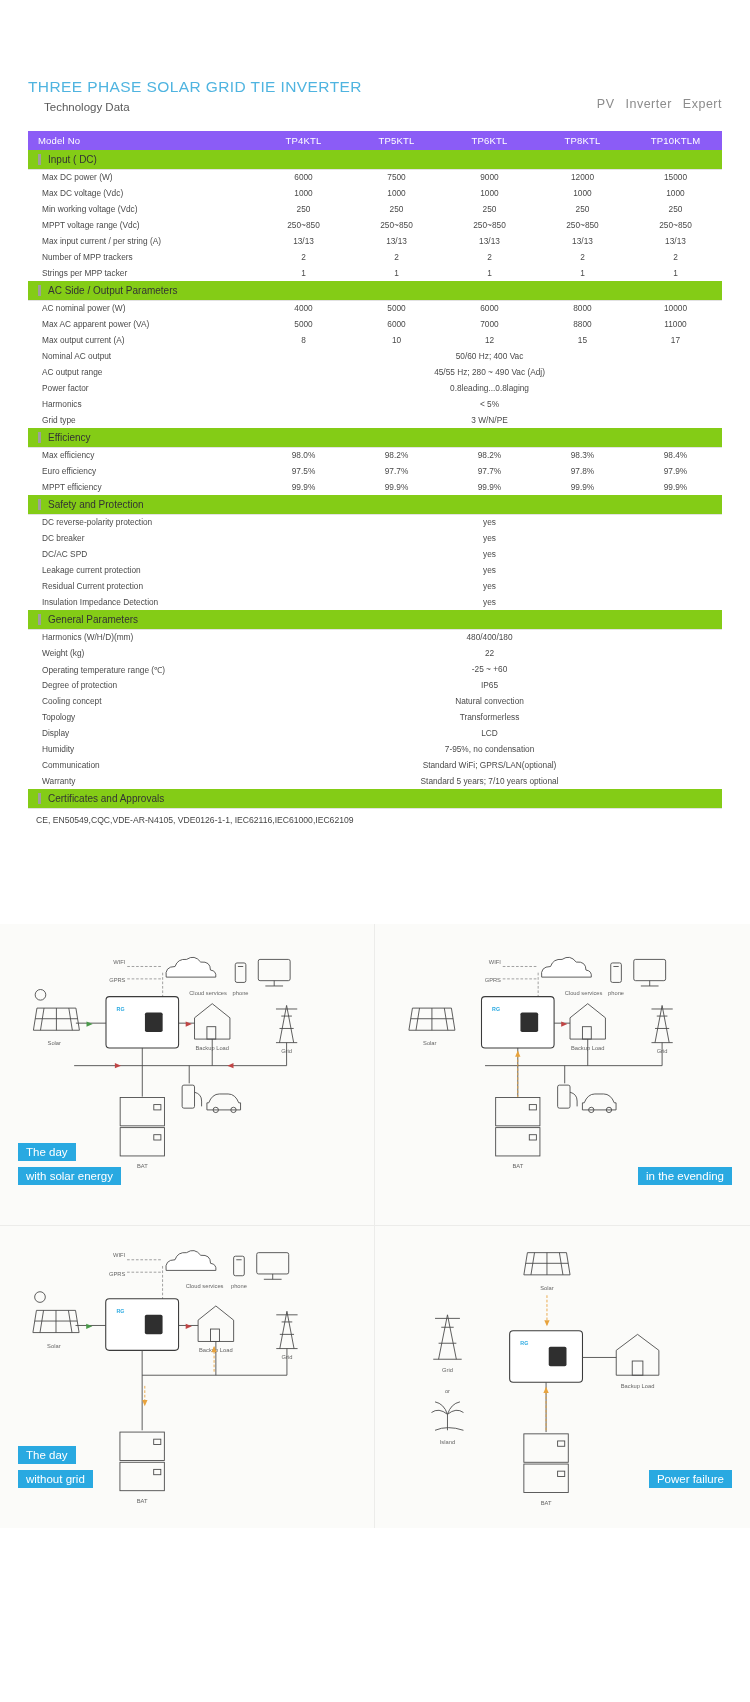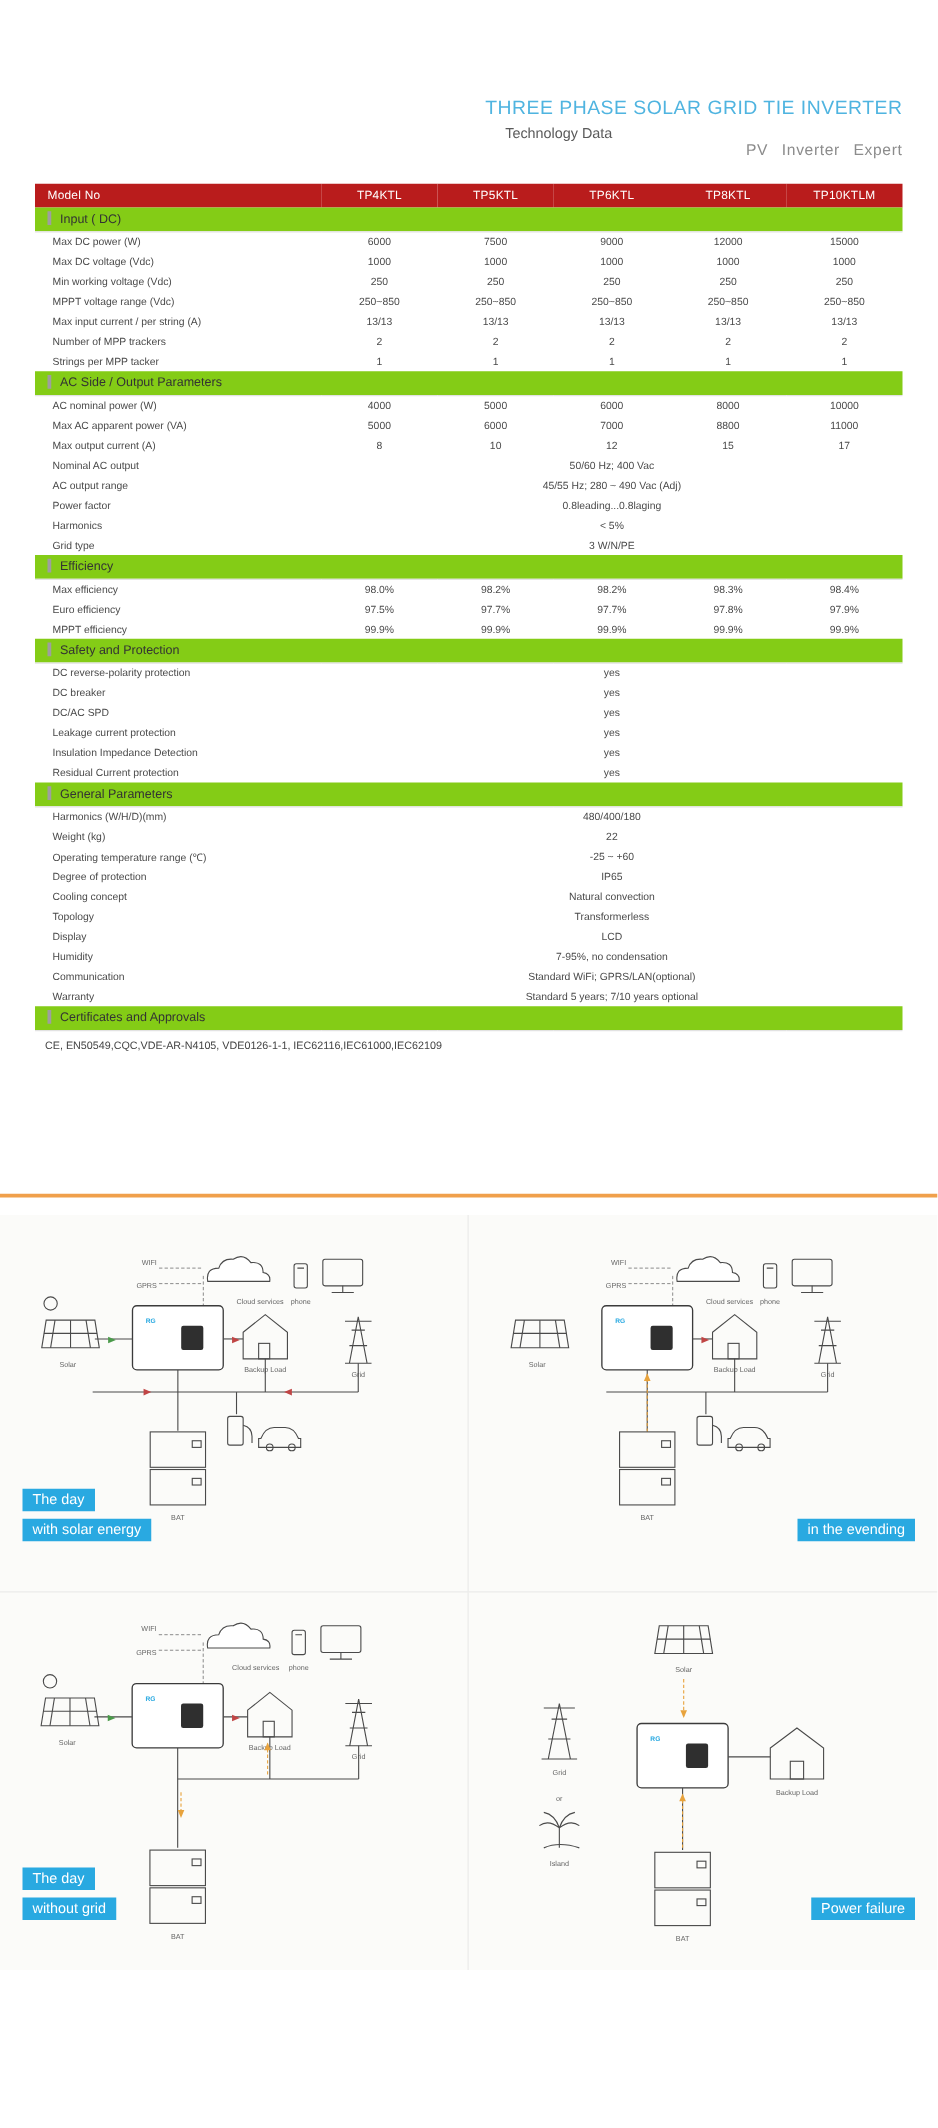--- a/index.html
+++ b/index.html
@@ -11,21 +11,20 @@
     color:#3a3a3a;
     position:relative;
     overflow:hidden;
   }
   .topbar { height:10px; background:#ffffff; }
   .spec-section { padding:0 28px; }
 
   .header-row {
     display:flex; align-items:flex-end; justify-content:space-between;
     padding: 68px 28px 0 28px;
-    flex-direction: column;
   }
   .title-block h1 {
     margin:0;
     font-size:15.5px;
     letter-spacing:.4px;
     font-weight:400;
     color:#4fb4e0;
   }
   .title-block h2 {
     margin:5px 0 0 16px;
@@ -39,21 +38,21 @@
 
   table.spec {
     width:100%;
     border-collapse:collapse;
     margin-top:18px;
     font-size:8.3px;
   }
   table.spec td { padding:0; vertical-align:middle; }
 
   tr.head-row td {
-    background:#b91c1c;
+    background:#8b5cf6;
     color:#ffffff;
     height:19px;
     font-size:9.5px;
     letter-spacing:.2px;
   }
   tr.head-row td.lbl { padding-left:10px; }
   tr.head-row td.val { text-align:center;margin-top:20px; }
 
   tr.section-row td {
     background:#84cc16;
@@ -74,21 +73,21 @@
   tr.data-row td.span { text-align:center; }
 
   .cert-note { padding:6px 0 0 8px; font-size:8.6px; color:#444; }
 
   .orange-divider {
     position:absolute; left:0; right:0; top:955px;
     height:3px; background:#f0a04b;
   }
 
   .diagrams {
-    position:absolute; left:0; top:972px; width:750px; height:604px;
+    position:absolute; left:0; top:924px; width:750px; height:604px;
     background:#fbfbf9;
   }
   .dgrid { display:grid; grid-template-columns:1fr 1fr; grid-template-rows:1fr 1fr; width:100%; height:100%; }
   .dcell { position:relative; border-right:1px solid #ececea; border-bottom:1px solid #ececea; }
   .dcell:nth-child(2), .dcell:nth-child(4) { border-right:none; }
   .dcell:nth-child(3), .dcell:nth-child(4) { border-bottom:none; }
 
   .tag {
     position:absolute;
     background:#29a9e1; color:#fff;
@@ -291,25 +290,25 @@
         </tr>
         <tr class="data-row">
           <td class="lbl">DC/AC SPD</td>
           <td class="span" colspan="5">yes</td>
         </tr>
         <tr class="data-row">
           <td class="lbl">Leakage current protection</td>
           <td class="span" colspan="5">yes</td>
         </tr>
         <tr class="data-row">
+          <td class="lbl">Residual Current protection</td>
+          <td class="span" colspan="5">yes</td>
+        </tr>
+        <tr class="data-row">
           <td class="lbl">Insulation Impedance Detection</td>
-          <td class="span" colspan="5">yes</td>
-        </tr>
-        <tr class="data-row">
-          <td class="lbl">Residual Current protection</td>
           <td class="span" colspan="5">yes</td>
         </tr>
         <tr class="section-row">
           <td colspan="6"><span class="bar"></span>General Parameters</td>
         </tr>
         <tr class="data-row">
           <td class="lbl">Harmonics (W/H/D)(mm)</td>
           <td class="span" colspan="5">480/400/180</td>
         </tr>
         <tr class="data-row">

